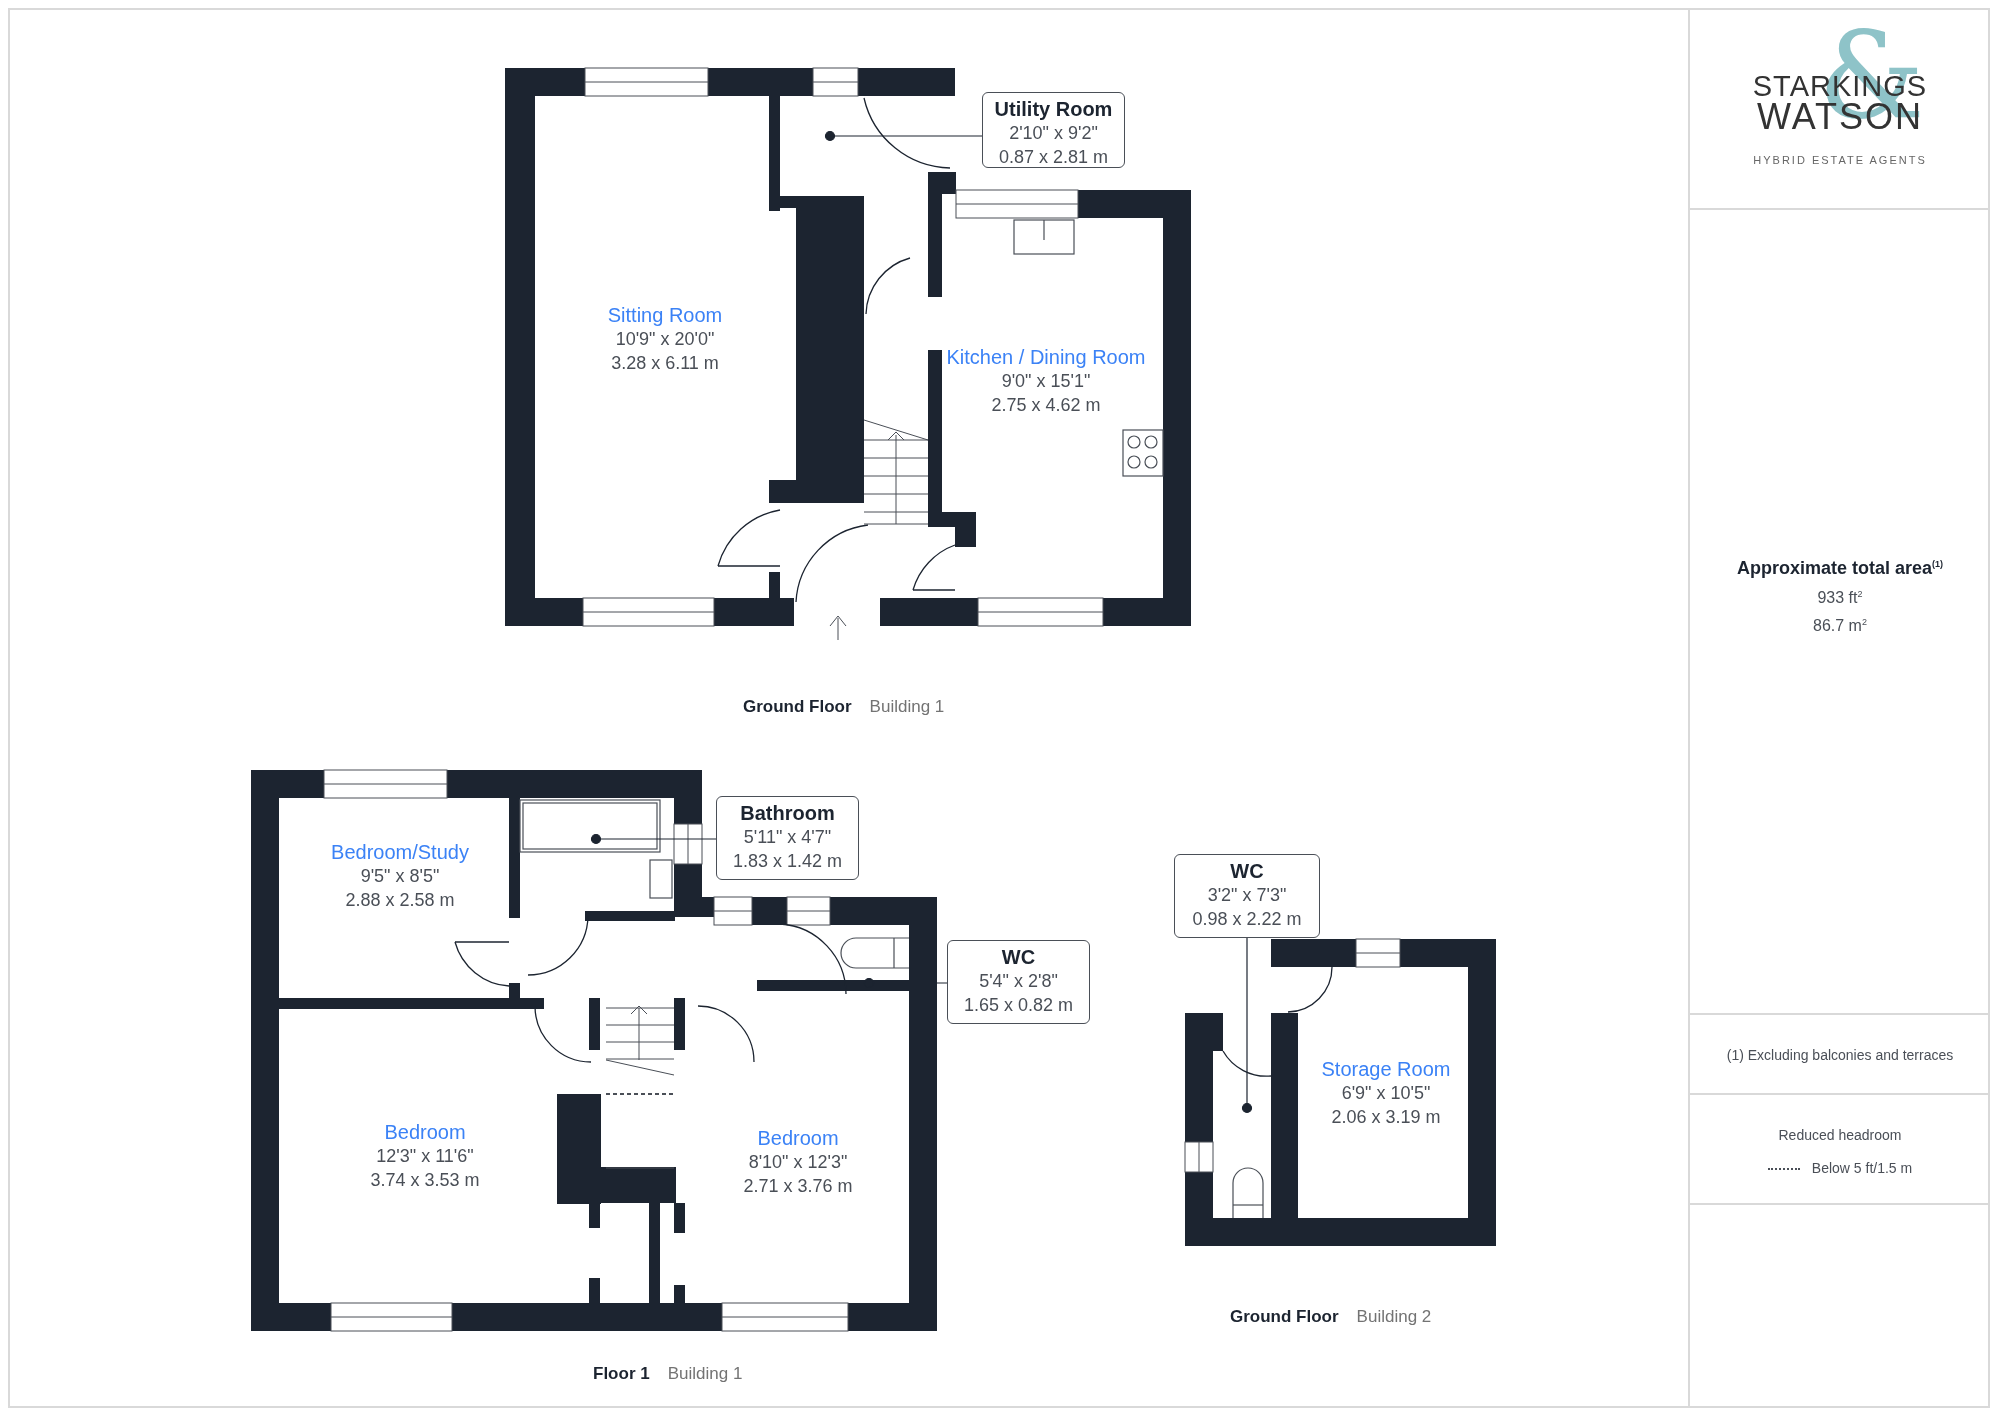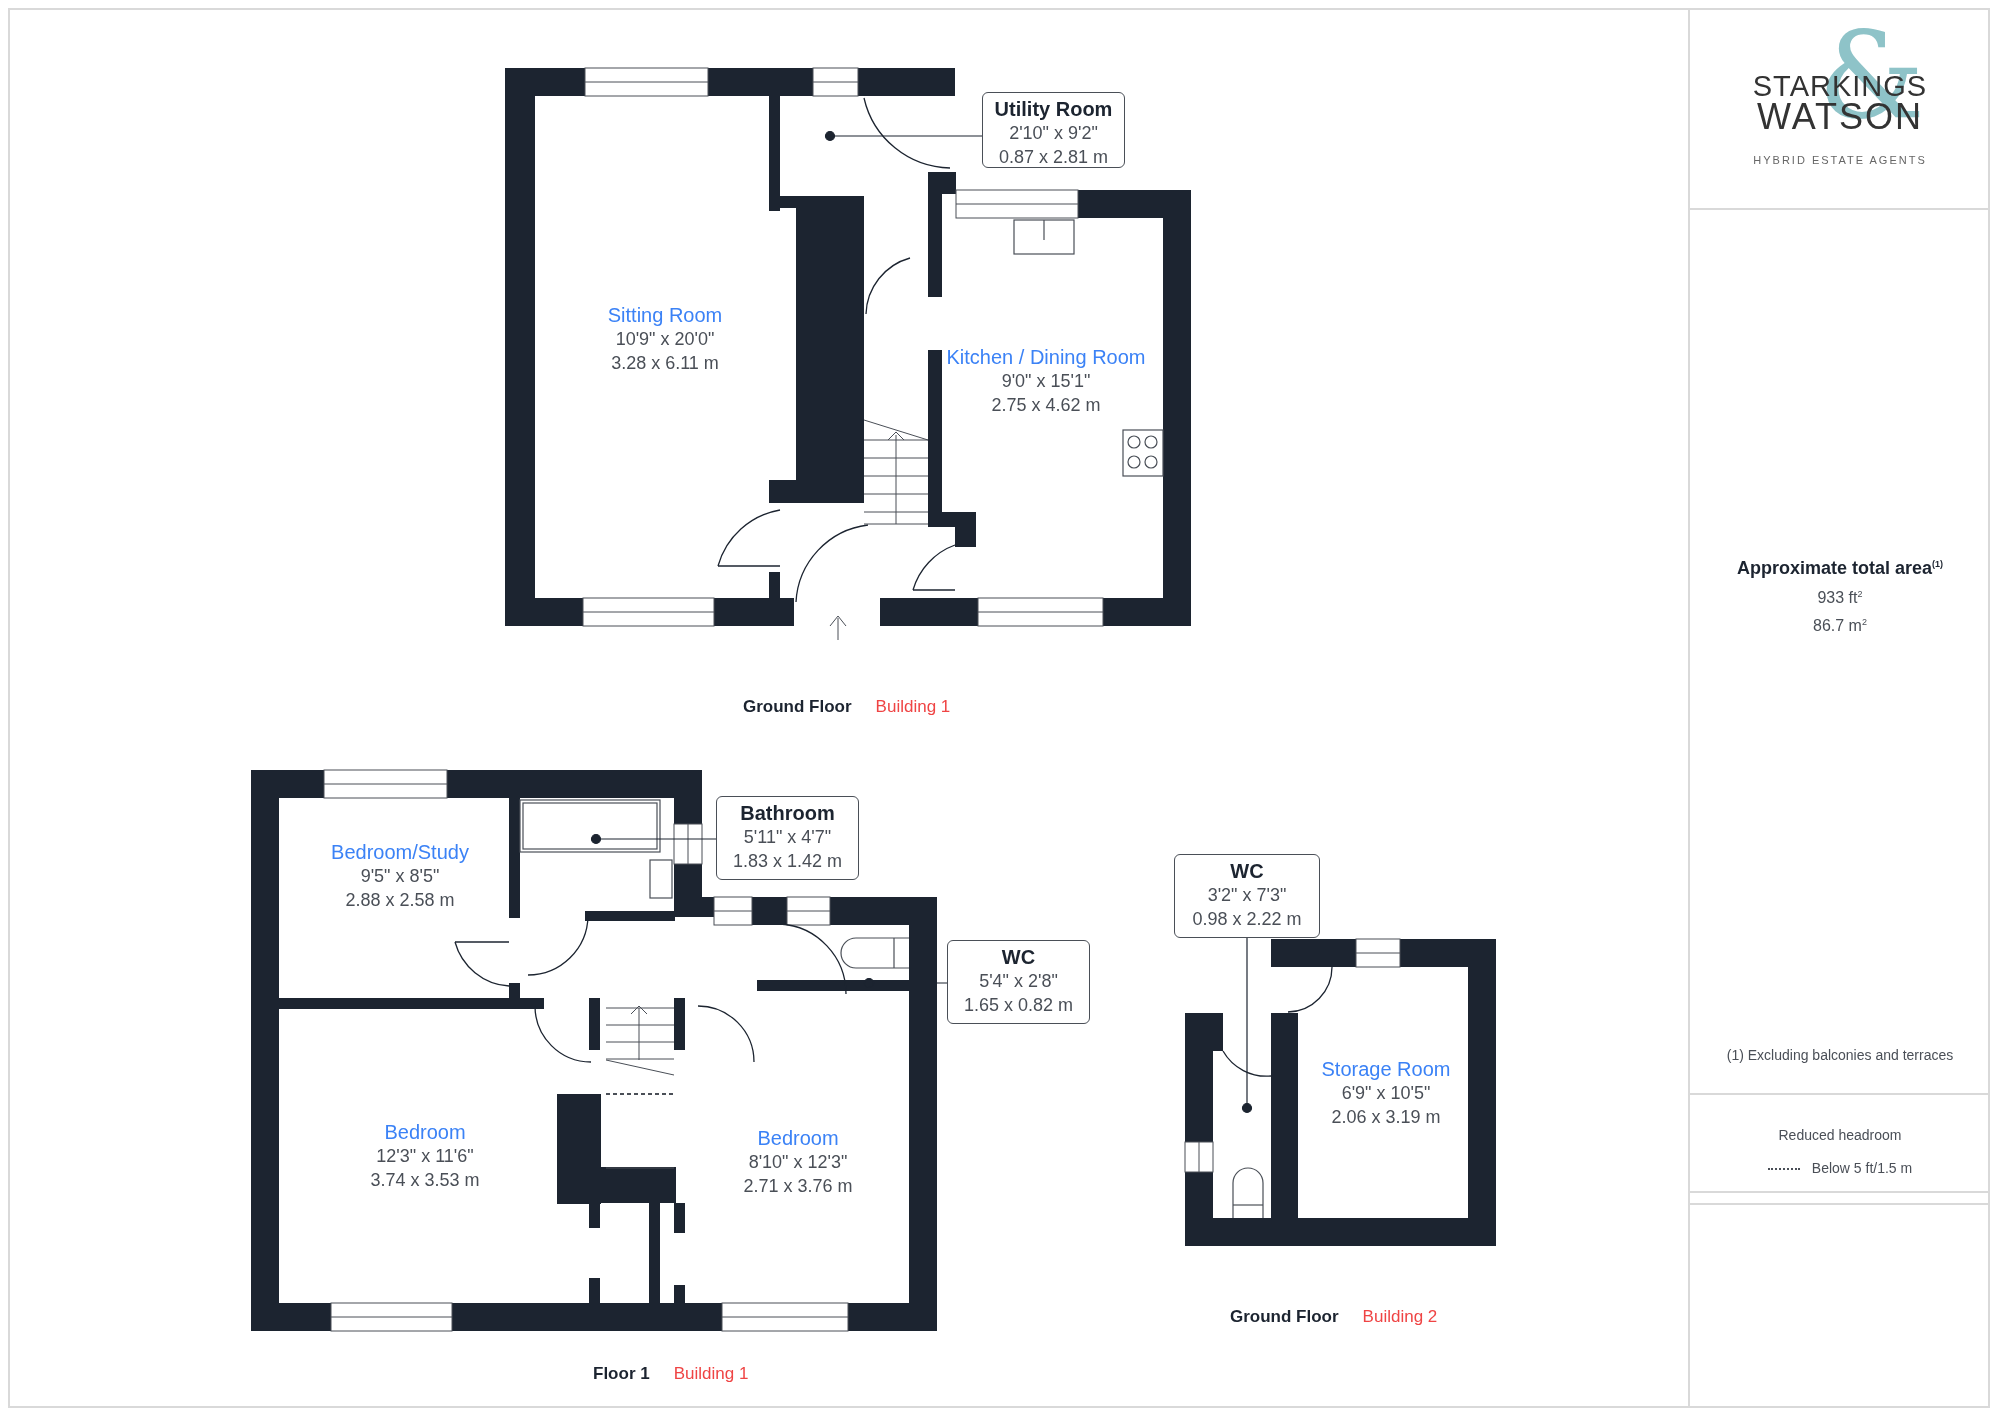--- a/index.html
+++ b/index.html
@@ -17,21 +17,21 @@
   .area-title { font-family: "Liberation Sans", sans-serif; font-weight: 700; font-size: 18px; color: #1c2430; }
   .area-title sup { font-size: 9px; }
   .area-val { font-family: "Liberation Sans", sans-serif; font-size: 16px; color: #4a4f57; margin-top: 10px; }
   .area-val sup { font-size: 9px; }
   .note { font-family: "Liberation Sans", sans-serif; font-size: 14px; color: #4a4f57; }
   .disclaimer { font-family: "Liberation Sans", sans-serif; font-size: 14px; line-height: 20px; color: #4a4f57; padding: 0 34px; }
   .brand { font-family: "Liberation Sans", sans-serif; font-size: 15px; color: #1c2430; margin-top: 14px; }
   .brand b { font-weight: 700; }
   .floor-label { position: absolute; font-family: "Liberation Sans", sans-serif; font-size: 17px; white-space: nowrap; }
   .floor-label .fl { font-weight: 700; color: #1c2430; }
-  .floor-label .bl { color: #ef4444; margin-left: 24px; }
+  .floor-label .bl { color: #737373; margin-left: 18px; }
   .room-label { position: absolute; text-align: center; font-family: "Liberation Sans", sans-serif; white-space: nowrap; transform: translateX(-50%); }
   .room-label .rn { font-weight: 400; font-size: 20px; color: #3b82f6; line-height: 24px; }
   .room-label .rd { font-size: 18px; color: #4a4f57; line-height: 24px; }
   .callout { position: absolute; background: #fff; border: 1.5px solid #4a4f57; border-radius: 6px; text-align: center; font-family: "Liberation Sans", sans-serif; padding: 4px 10px; box-sizing: border-box; }
   .callout .rn { font-weight: 700; font-size: 20px; color: #1c2430; line-height: 24px; }
   .callout .rd { font-size: 18px; color: #4a4f57; line-height: 24px; }
   .dots { display: inline-block; width: 32px; border-top: 2px dotted #4a4f57; vertical-align: middle; margin-right: 12px; }
 </style>
 </head>
 <body>
@@ -285,21 +285,21 @@
 <div class="sidebar">
   <div class="sb-section" style="top:0; height:202px;">
     <div class="logo-wrap">
       <div class="logo-amp">&amp;</div>
       <div class="logo-text logo-l1">STARKINGS</div>
       <div class="logo-text logo-l2">WATSON</div>
       <div class="logo-text logo-tag">HYBRID ESTATE AGENTS</div>
     </div>
   </div>
 
-  <div class="sb-section" style="top:202px; height:983px;">
+  <div class="sb-section" style="top:202px; height:805px;">
     <div style="position:absolute; top:348px; left:0; width:100%;">
       <div class="area-title"><span>Approximate total area</span><sup>(1)</sup></div>
       <div class="area-val"><span>933 ft</span><sup>2</sup></div>
       <div class="area-val"><span>86.7 m</span><sup>2</sup></div>
     </div>
   </div>
 
   <div class="sb-section" style="top:1007px; height:80px;">
     <div class="note" style="margin-top:32px;">(1) Excluding balconies and terraces</div>
   </div>

